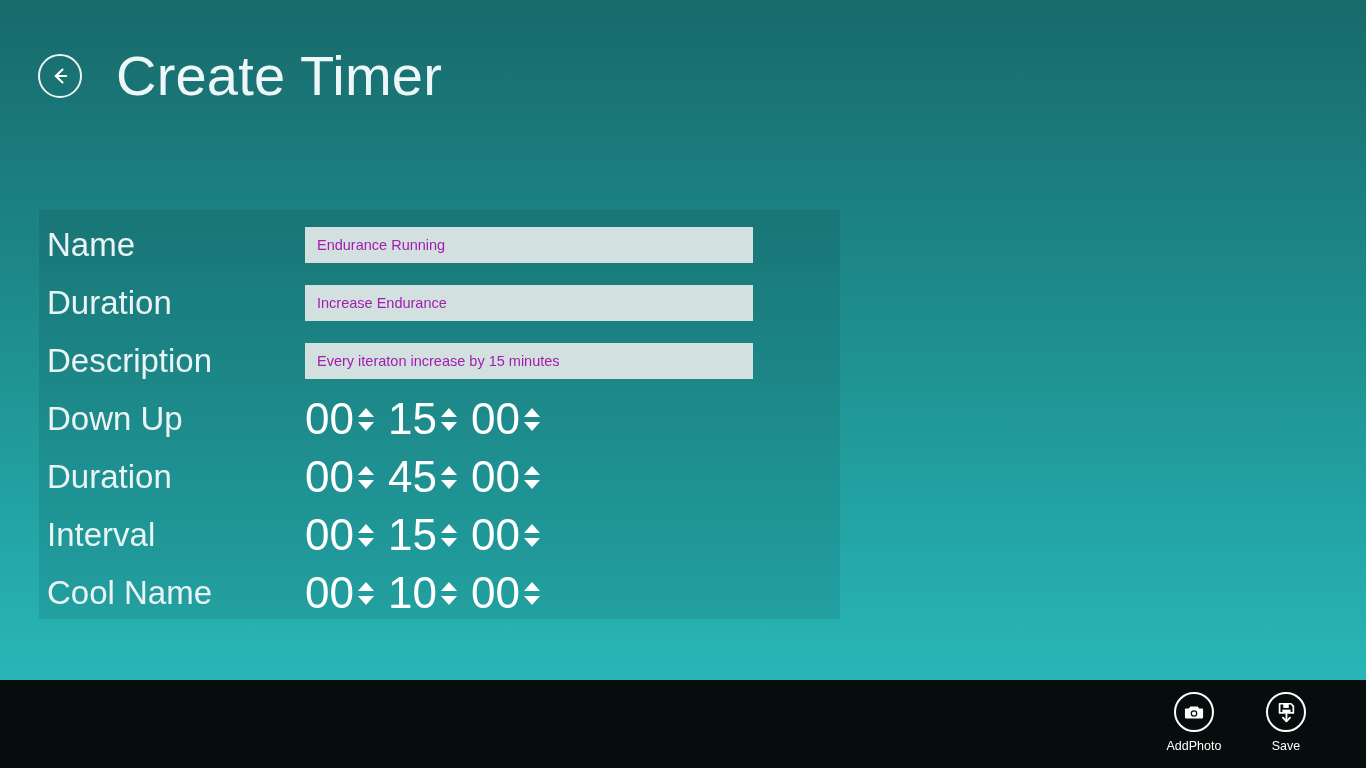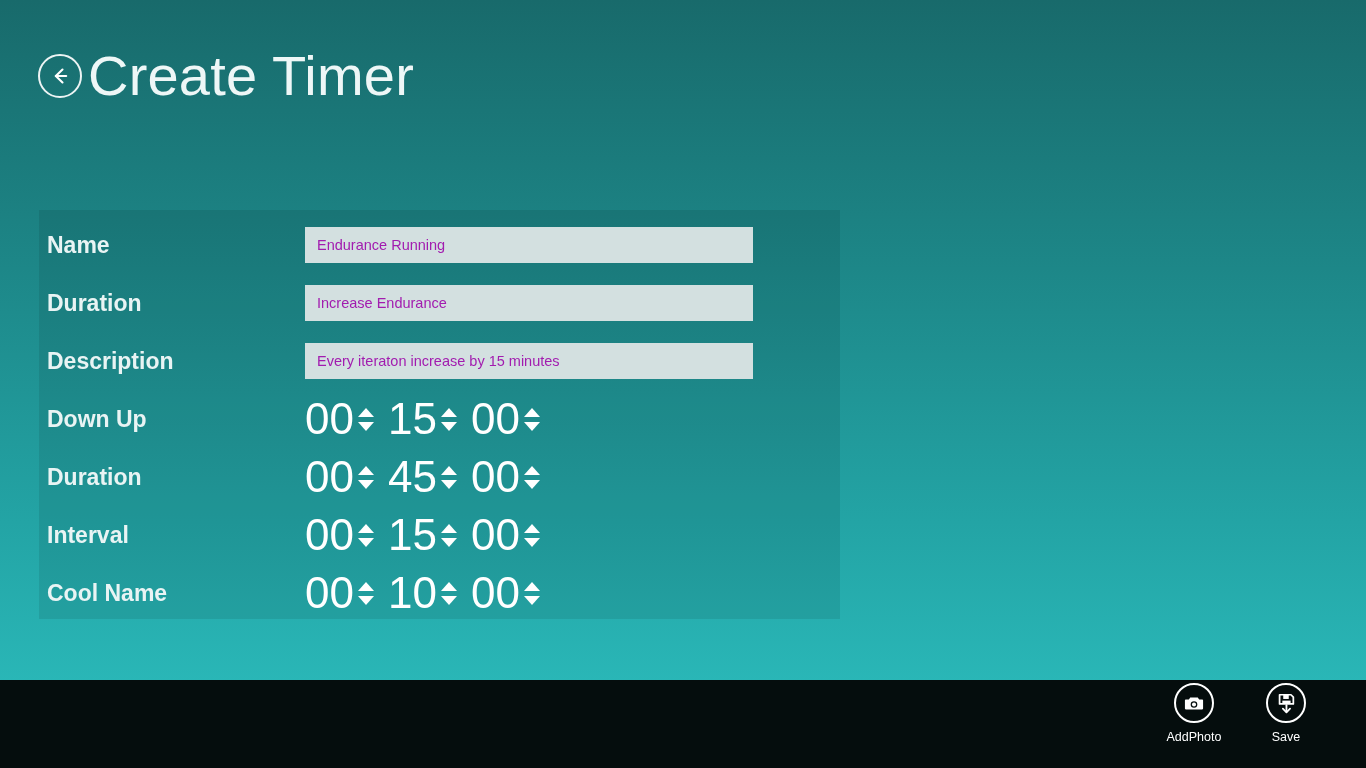--- a/index.html
+++ b/index.html
@@ -24,21 +24,21 @@
     overflow: hidden;
   }
 
   
   .header {
     position: absolute;
     top: 48px;
     left: 38px;
     display: flex;
     align-items: center;
-    gap: 6px;
+    gap: 34px;
   }
 
   .back-button {
     width: 44px;
     height: 44px;
     border-radius: 50%;
     border: 2px solid rgba(255,255,255,0.92);
     display: flex;
     align-items: center;
     justify-content: center;
@@ -71,22 +71,22 @@
     display: flex;
     align-items: center;
     height: 58px;
     padding-left: 8px;
   }
 
   .row-label {
     width: 258px;
     flex: 0 0 258px;
     color: #e9f4f4;
-    font-size: 23px;
-    font-weight: 700;
+    font-size: 33px;
+    font-weight: 400;
     line-height: 1.05;
     white-space: nowrap;
     padding-left: 0px;
   }
 
   .text-input {
     width: 448px;
     height: 36px;
     background: #d3e0e0;
     border: none;
@@ -147,21 +147,21 @@
     position: absolute;
     left: 0;
     bottom: 0;
     width: 1366px;
     height: 88px;
     background: #050d0d;
     display: flex;
     align-items: flex-start;
     justify-content: flex-end;
     padding-right: 34px;
-    padding-top: 3px;
+    padding-top: 12px;
   }
 
   .app-bar-button {
     width: 92px;
     display: flex;
     flex-direction: column;
     align-items: center;
     cursor: pointer;
   }
 

